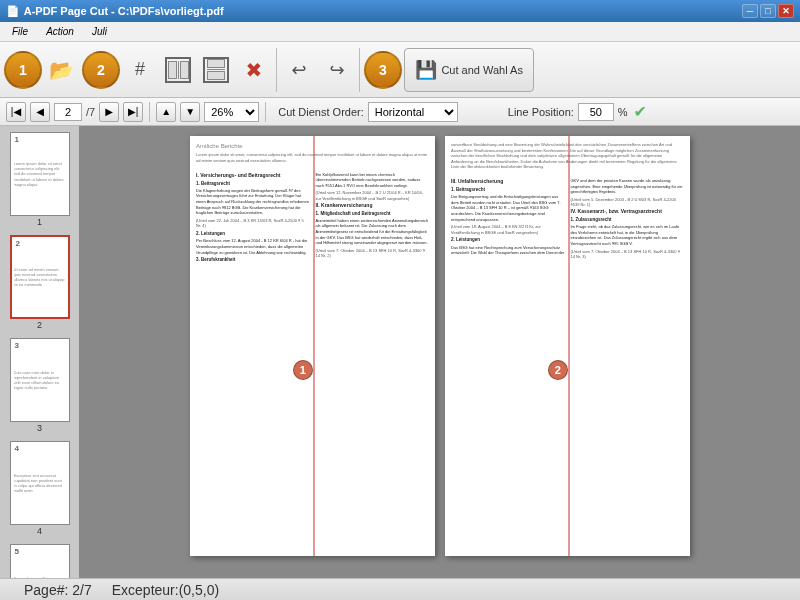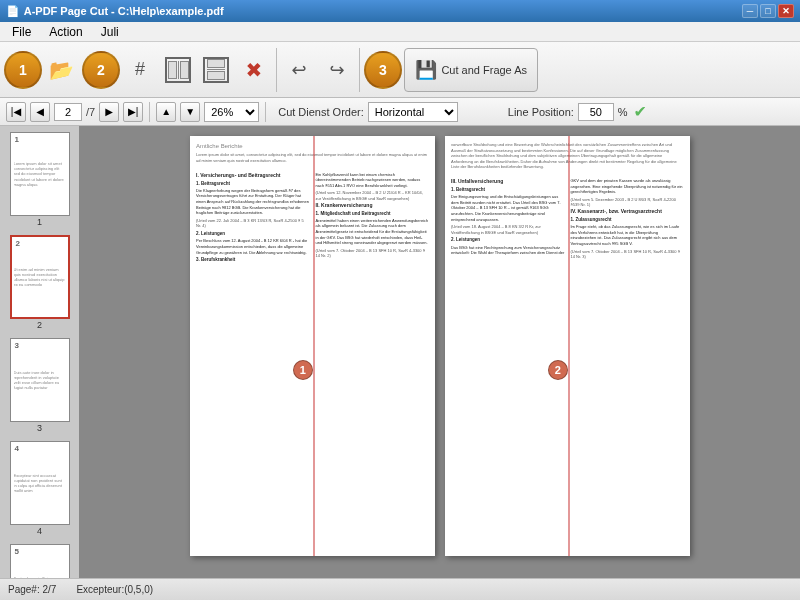--- a/index.html
+++ b/index.html
@@ -32,22 +32,23 @@
       height: 20px;
       display: flex;
       align-items: center;
       padding: 0 4px;
       border-bottom: 1px solid #ccc;
       gap: 2px;
     }
     .menu-item {
       padding: 2px 8px;
       cursor: pointer;
-      font-size: 12px;
+      font-size: 10px;
       border-radius: 2px;
+      font-style: italic;
     }
 
     
     #toolbar {
       background: linear-gradient(to bottom, #f8f8f8, #e8e8e8);
       border-bottom: 1px solid #bbb;
       padding: 3px 4px;
       display: flex;
       align-items: center;
       gap: 2px;
@@ -209,36 +210,36 @@
       overflow: hidden;
     }
 
     
     #status-bar {
       height: 22px;
       background: linear-gradient(to bottom, #e8e8e8, #d8d8d8);
       border-top: 1px solid #bbb;
       display: flex;
       align-items: center;
-      padding: 0 8px;
+      padding: 0 24px;
       gap: 20px;
-      font-size: 10px;
+      font-size: 14px;
       color: #333;
     }
 
     
     .floppy-icon { font-size: 18px; }
   </style>
 </head>
 <body>
 
 <div id="title-bar">
   <div id="title-bar-left">
     <span>📄</span>
-    <span>A-PDF Page Cut - C:\Help\example.pdf</span>
+    <span>A-PDF Page Cut - C:\PDFs\vorliegt.pdf</span>
   </div>
   <div id="title-bar-controls">
     <div class="title-btn">─</div>
     <div class="title-btn">□</div>
     <div class="title-btn close">✕</div>
   </div>
 </div>
 
 <div id="menu-bar">
   <div class="menu-item">File</div>
@@ -298,21 +299,21 @@
 
   <div class="toolbar-separator"></div>
 
   <div class="num-circle" style="background: linear-gradient(to bottom, #e8a020, #c07010); width:38px; height:38px;">
     <span>3</span>
   </div>
 
 
   <button id="cut-save-btn">
     <span class="floppy-icon">💾</span>
-    <span>Cut and Frage As</span>
+    <span>Cut and Wahl As</span>
   </button>
 </div>
 
 <div id="nav-bar">
 
   <div class="nav-btn">|◀</div>
   <div class="nav-btn">◀</div>
   <input class="nav-input" type="text" value="2" style="">
   <span class="nav-label">/7</span>
   <div class="nav-btn">▶</div>

